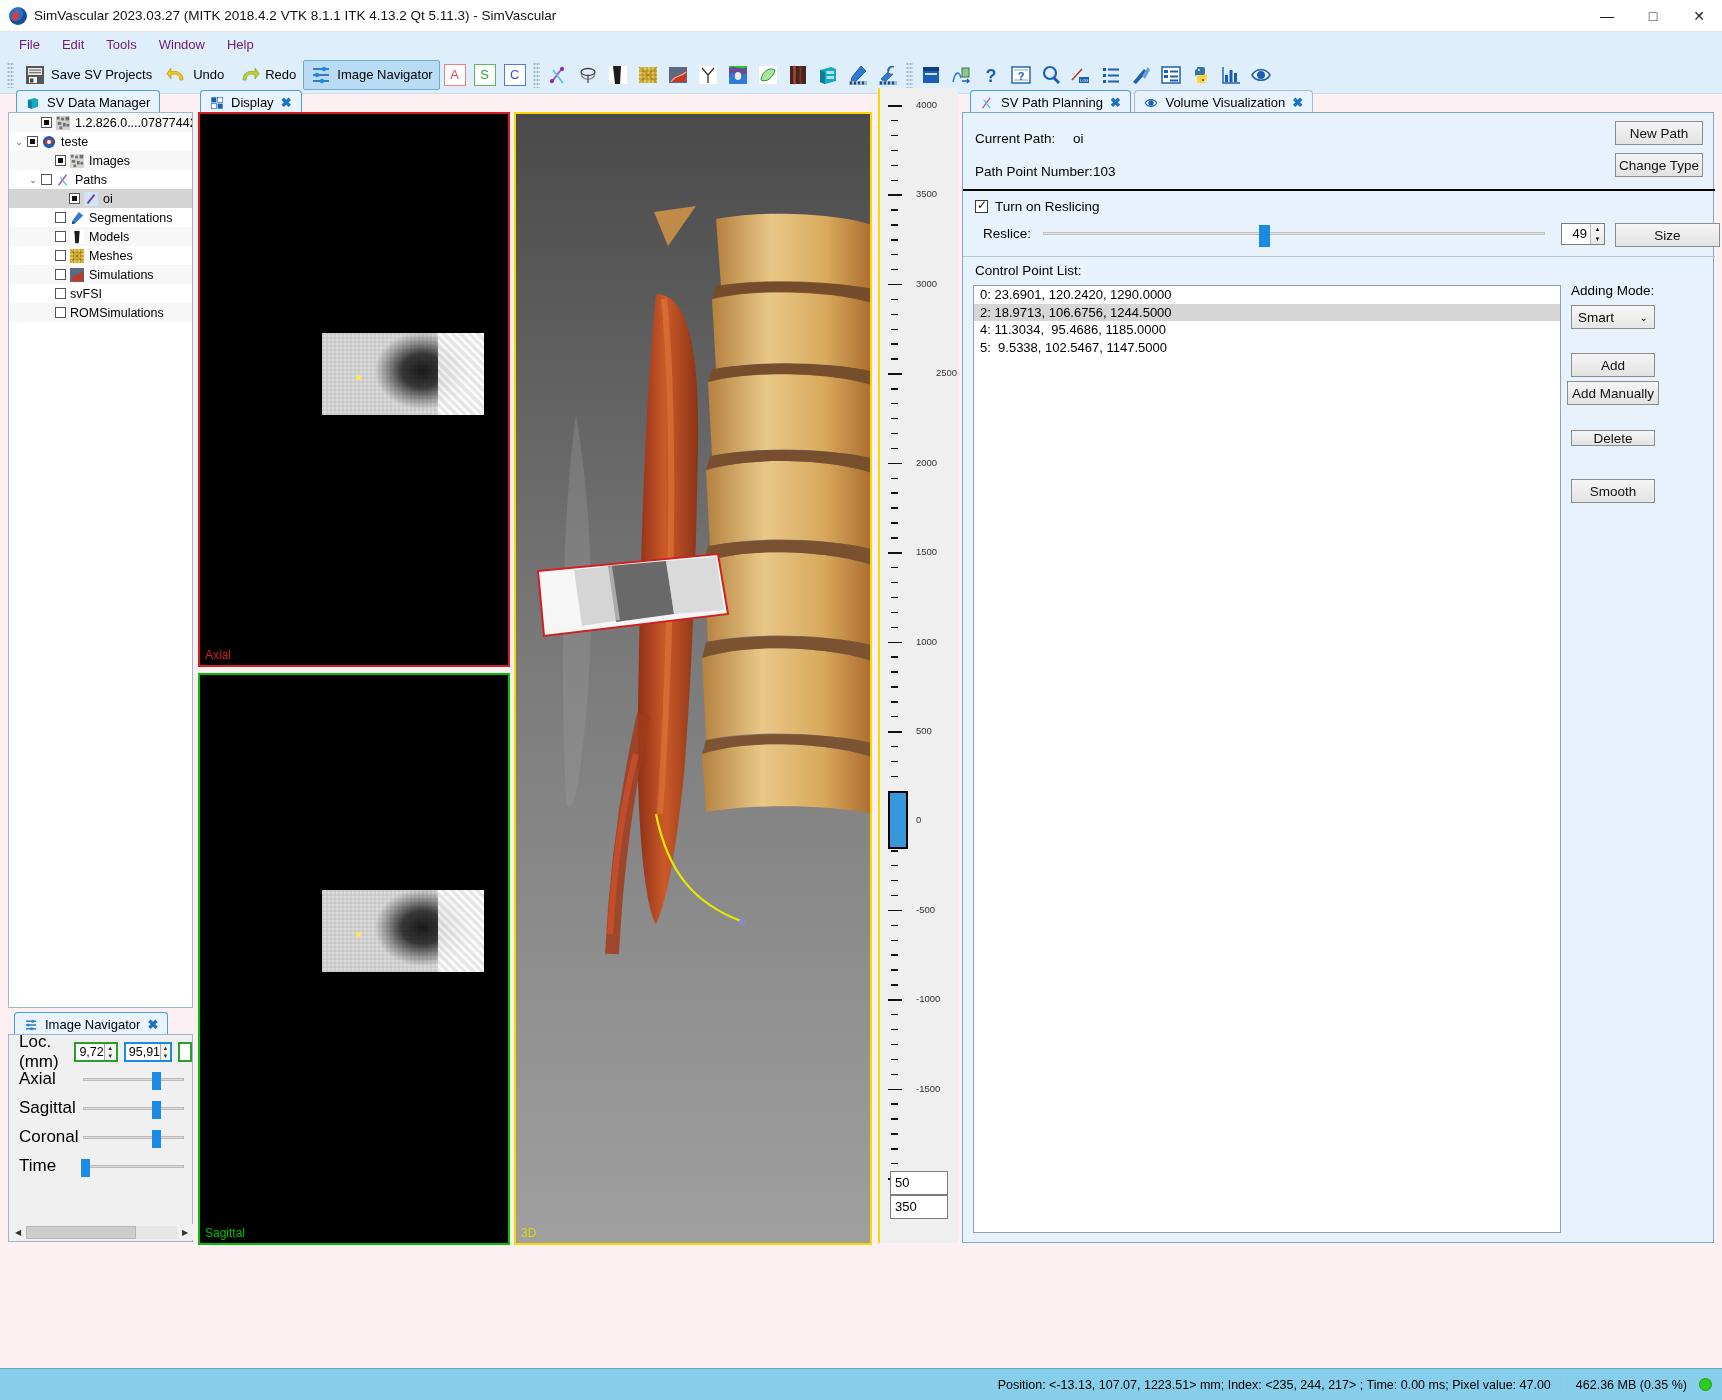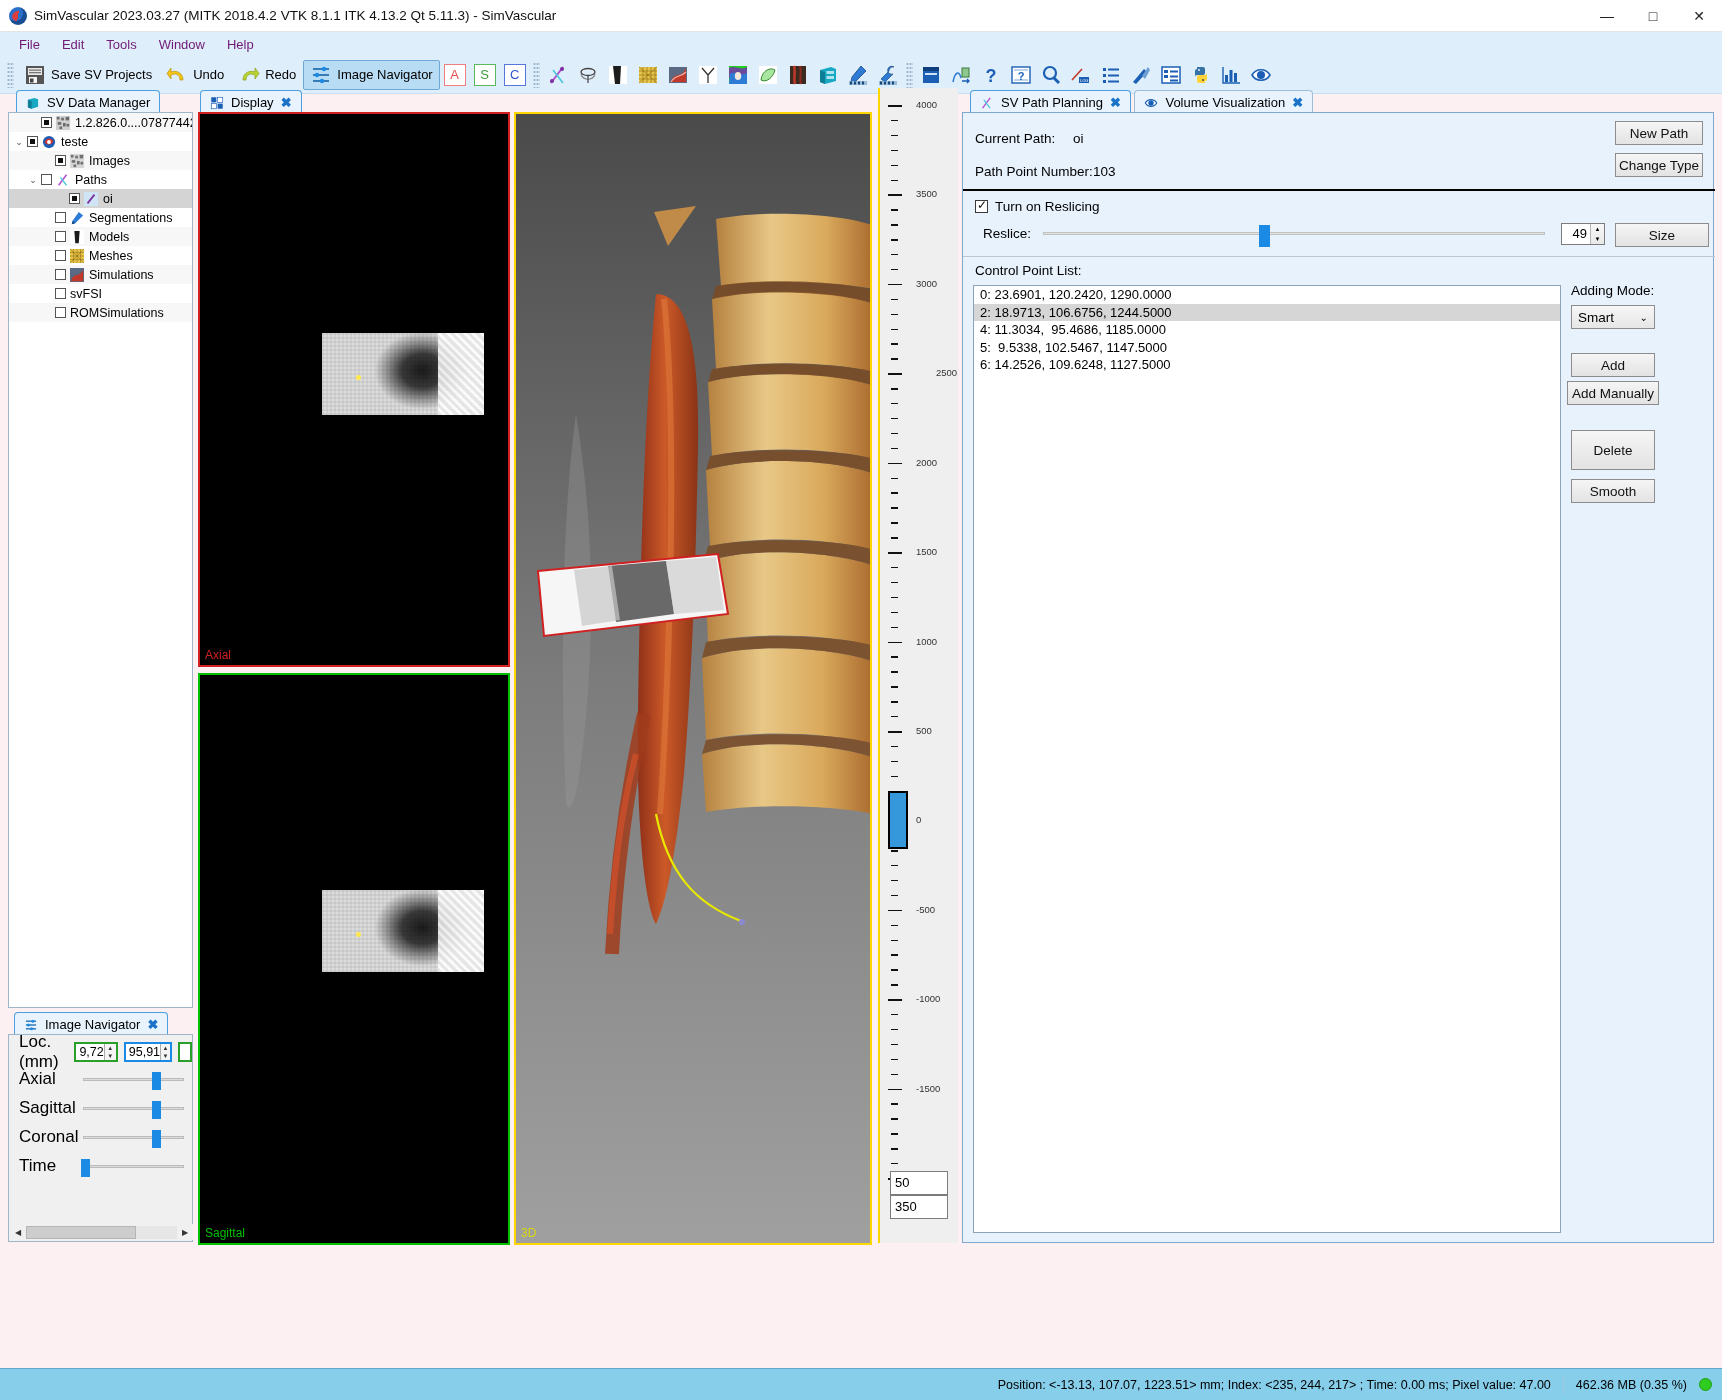--- a/index.html
+++ b/index.html
@@ -902,44 +902,43 @@
         <div class="groove"></div>
         <div class="handle" id="reslice-handle" style="left: calc(44% - 5px);"></div>
       </div>
       <div class="numspin" style="left:598px; top:110px; width:44px; height:22px;">
         <div class="v">49</div>
         <div class="ar">
             <i>▲</i>
             <i>▼</i>
           </div>
       </div>
-      <div class="btn" style="position:absolute; left:652px; top:110px; width:94px; height:24px;">Size</div>
+      <div class="btn" style="position:absolute; left:652px; top:110px; width:105px; height:24px;">Size</div>
 
       <div class="hr thin" style="top:143px; width:752px;"></div>
 
       <div class="rrow" style="left:12px; top:150px;">Control Point List:</div>
 
       <div class="cplist" style="left:10px; top:172px; width:588px; height:948px;">
 
       <div class="cpitem">0: 23.6901, 120.2420, 1290.0000</div>
           <div class="cpitem sel">2: 18.9713, 106.6756, 1244.5000</div>
           <div class="cpitem">4: 11.3034,  95.4686, 1185.0000</div>
           <div class="cpitem">5:  9.5338, 102.5467, 1147.5000</div>
-          <div class="cpitem">6: 14.2526, 109.6248, 1127.5000</div>
         </div>
 
       <div class="rrow" style="left:608px; top:170px;">Adding Mode:</div>
       <div class="select" style="position:absolute; left:608px; top:192px; width:84px; height:24px;">
         <span>Smart</span>
         <span style="font-size:10px;">⌄</span>
       </div>
 
       <div class="btn" style="position:absolute; left:608px; top:240px; width:84px; height:24px;">Add</div>
       <div class="btn" style="position:absolute; left:604px; top:268px; width:92px; height:24px;">Add Manually</div>
-      <div class="btn" style="position:absolute; left:608px; top:317px; width:84px; height:40px;">Delete</div>
+      <div class="btn" style="position:absolute; left:608px; top:317px; width:84px; height:16px;">Delete</div>
       <div class="btn" style="position:absolute; left:608px; top:366px; width:84px; height:24px;">Smooth</div>
     </div>
   </div>
 
   <div id="statusbar">
     <span>Position: &lt;-13.13, 107.07, 1223.51&gt; mm; Index: &lt;235, 244, 217&gt; ; Time: 0.00 ms; Pixel value: 47.00</span>
     <span class="vsep"></span>
     <span>462.36 MB (0.35 %)</span>
     <span class="memdot"></span>
   </div>

